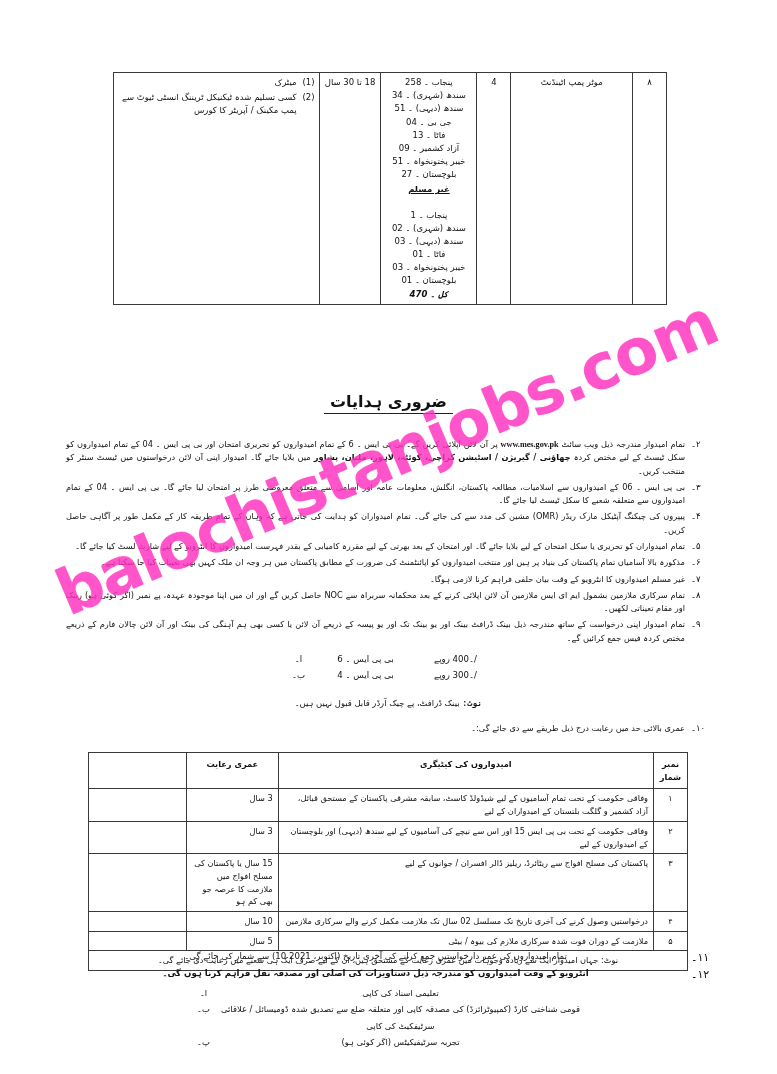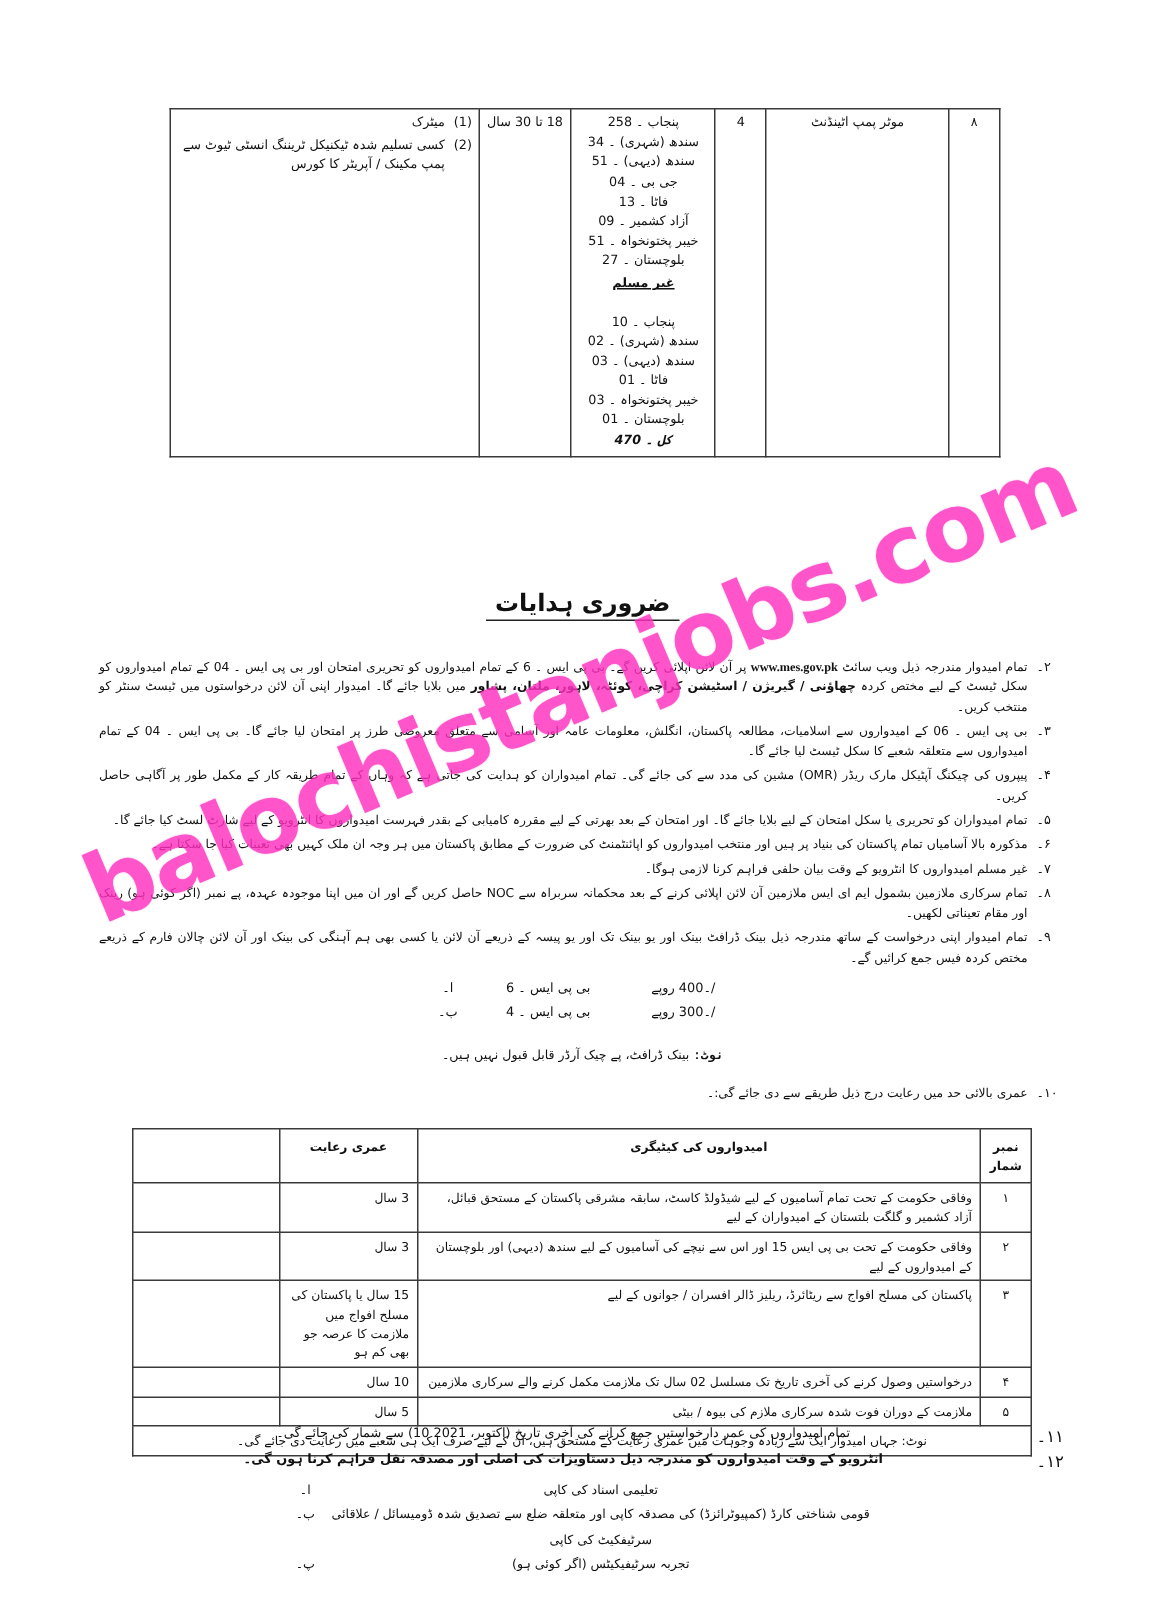--- a/index.html
+++ b/index.html
@@ -276,21 +276,21 @@
               <div class="quota-line">سندھ (شہری) ۔ 34</div>
               <div class="quota-line">سندھ (دیہی) ۔ 51</div>
               <div class="quota-line">جی بی ۔ 04</div>
               <div class="quota-line">فاٹا ۔ 13</div>
               <div class="quota-line">آزاد کشمیر ۔ 09</div>
               <div class="quota-line">خیبر پختونخواہ ۔ 51</div>
               <div class="quota-line">بلوچستان ۔ 27</div>
             </div>
             <div class="quota-head">غیر مسلم</div>
             <div>
-              <div class="quota-line">پنجاب ۔ 10</div>
+              <div class="quota-line">پنجاب ۔ 1</div>
               <div class="quota-line">سندھ (شہری) ۔ 02</div>
               <div class="quota-line">سندھ (دیہی) ۔ 03</div>
               <div class="quota-line">فاٹا ۔ 01</div>
               <div class="quota-line">خیبر پختونخواہ ۔ 03</div>
               <div class="quota-line">بلوچستان ۔ 01</div>
             </div>
             <div class="quota-total">کل ۔ 470</div>
           </td>
           <td class="col-age age-cell">18 تا 30 سال</td>
           <td class="col-qual">

